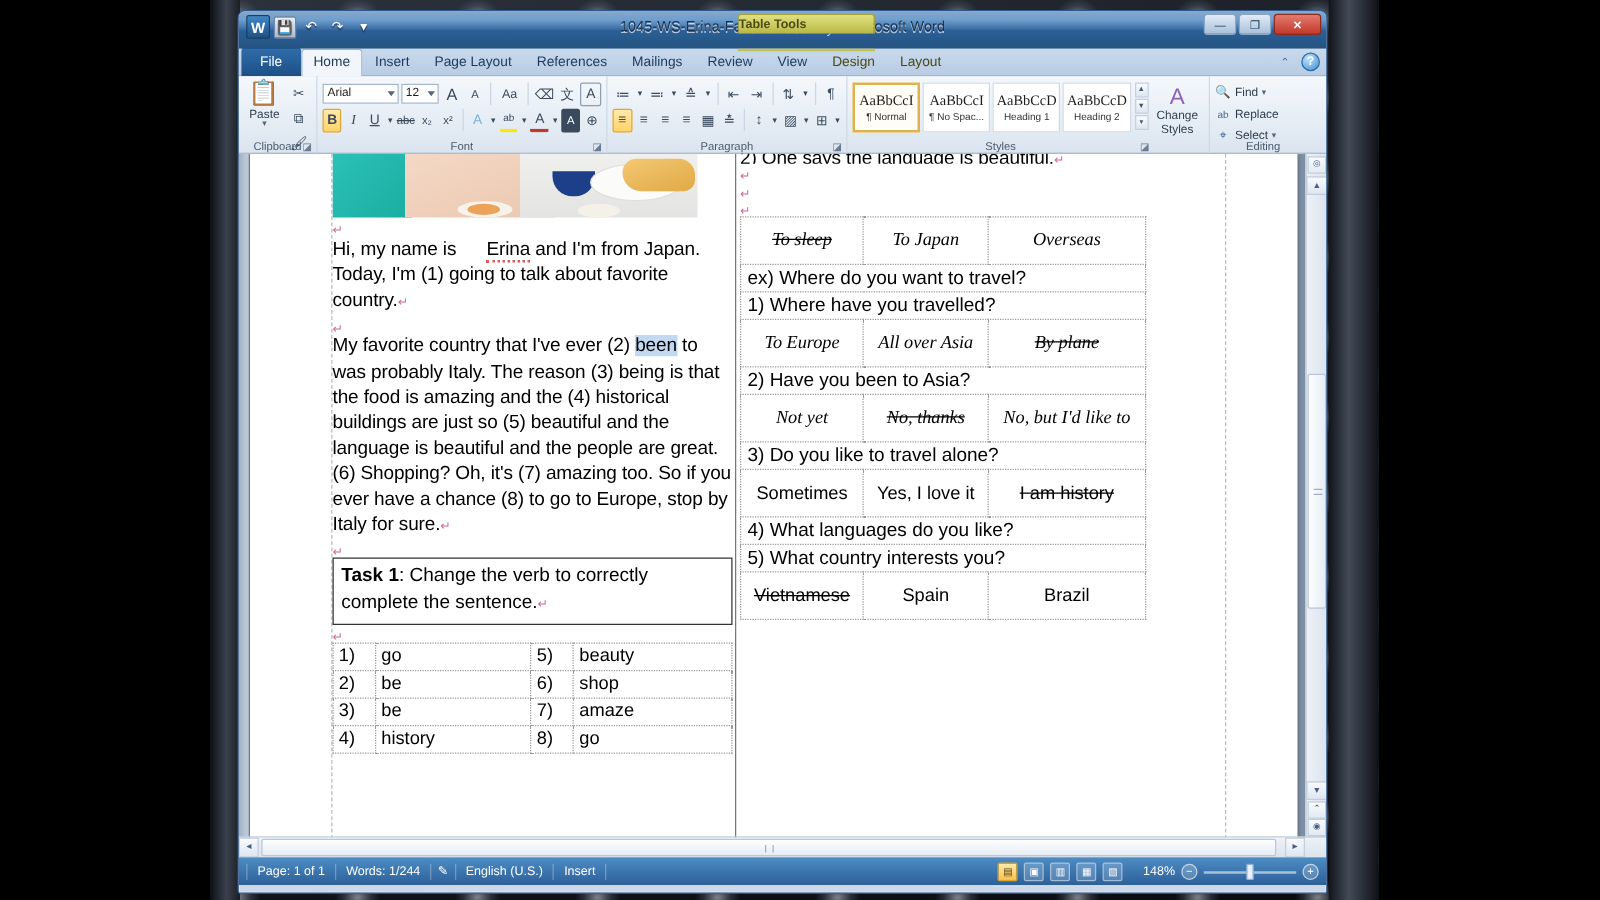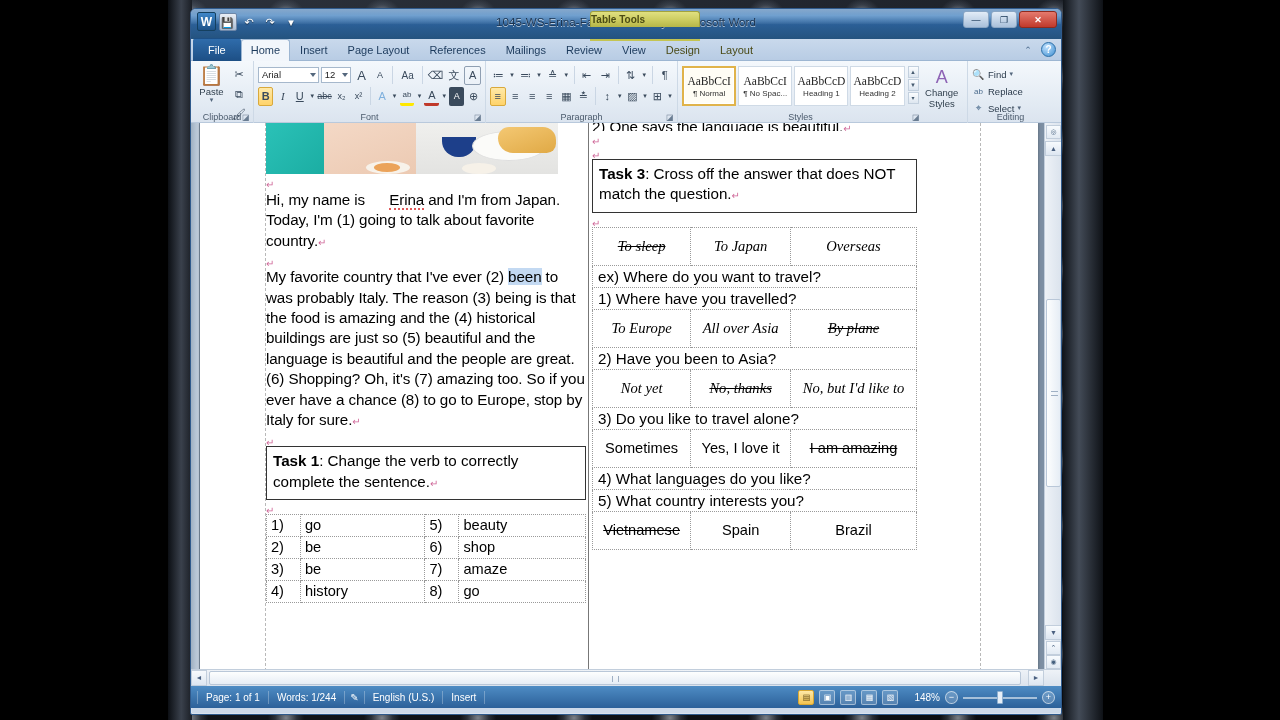--- a/index.html
+++ b/index.html
@@ -467,23 +467,20 @@
             </table>
         </div>
 
         <div class="col" id="colR">
           <div class="body-p" style="margin-top:-6px; overflow:hidden; height:14px;">
             <span>2) One says the language is </span><span class="b" style="text-decoration:underline;">beautiful</span><span>.</span><span class="pm">↵</span>
           </div>
           <div class="blank"><span class="pm">↵</span></div>
           <div class="blank"><span class="pm">↵</span></div>
 
-          <div class="taskbox">
-            <span class="b">Task 3</span><span>: Cross off the answer that does NOT match the question.</span><span class="pm">↵</span>
-          </div>
           <div class="blank"><span class="pm">↵</span></div>
 
           <table class="q">
 
             <tbody>
                 <tr>
               <td class="opt"><span class="strike">To sleep</span></td>
               <td class="opt"><span>To Japan</span></td>
               <td class="opt"><span>Overseas</span></td>
             </tr>
@@ -508,21 +505,21 @@
               <td class="opt"><span class="strike">No, thanks</span></td>
               <td class="opt"><span>No, but I'd like to</span></td>
             </tr>
 
             <tr>
                   <td class="qcell" colspan="3">3) Do you like to travel alone?</td>
                 </tr>
             <tr>
               <td class="optn"><span>Sometimes</span></td>
               <td class="optn"><span>Yes, I love it</span></td>
-              <td class="optn"><span class="strike">I am amazing</span></td>
+              <td class="optn"><span class="strike">I am history</span></td>
             </tr>
 
             <tr>
                   <td class="qcell" colspan="3">4) What languages do you like?</td>
                 </tr>
 
             <tr>
                   <td class="qcell" colspan="3">5) What country interests you?</td>
                 </tr>
             <tr>

